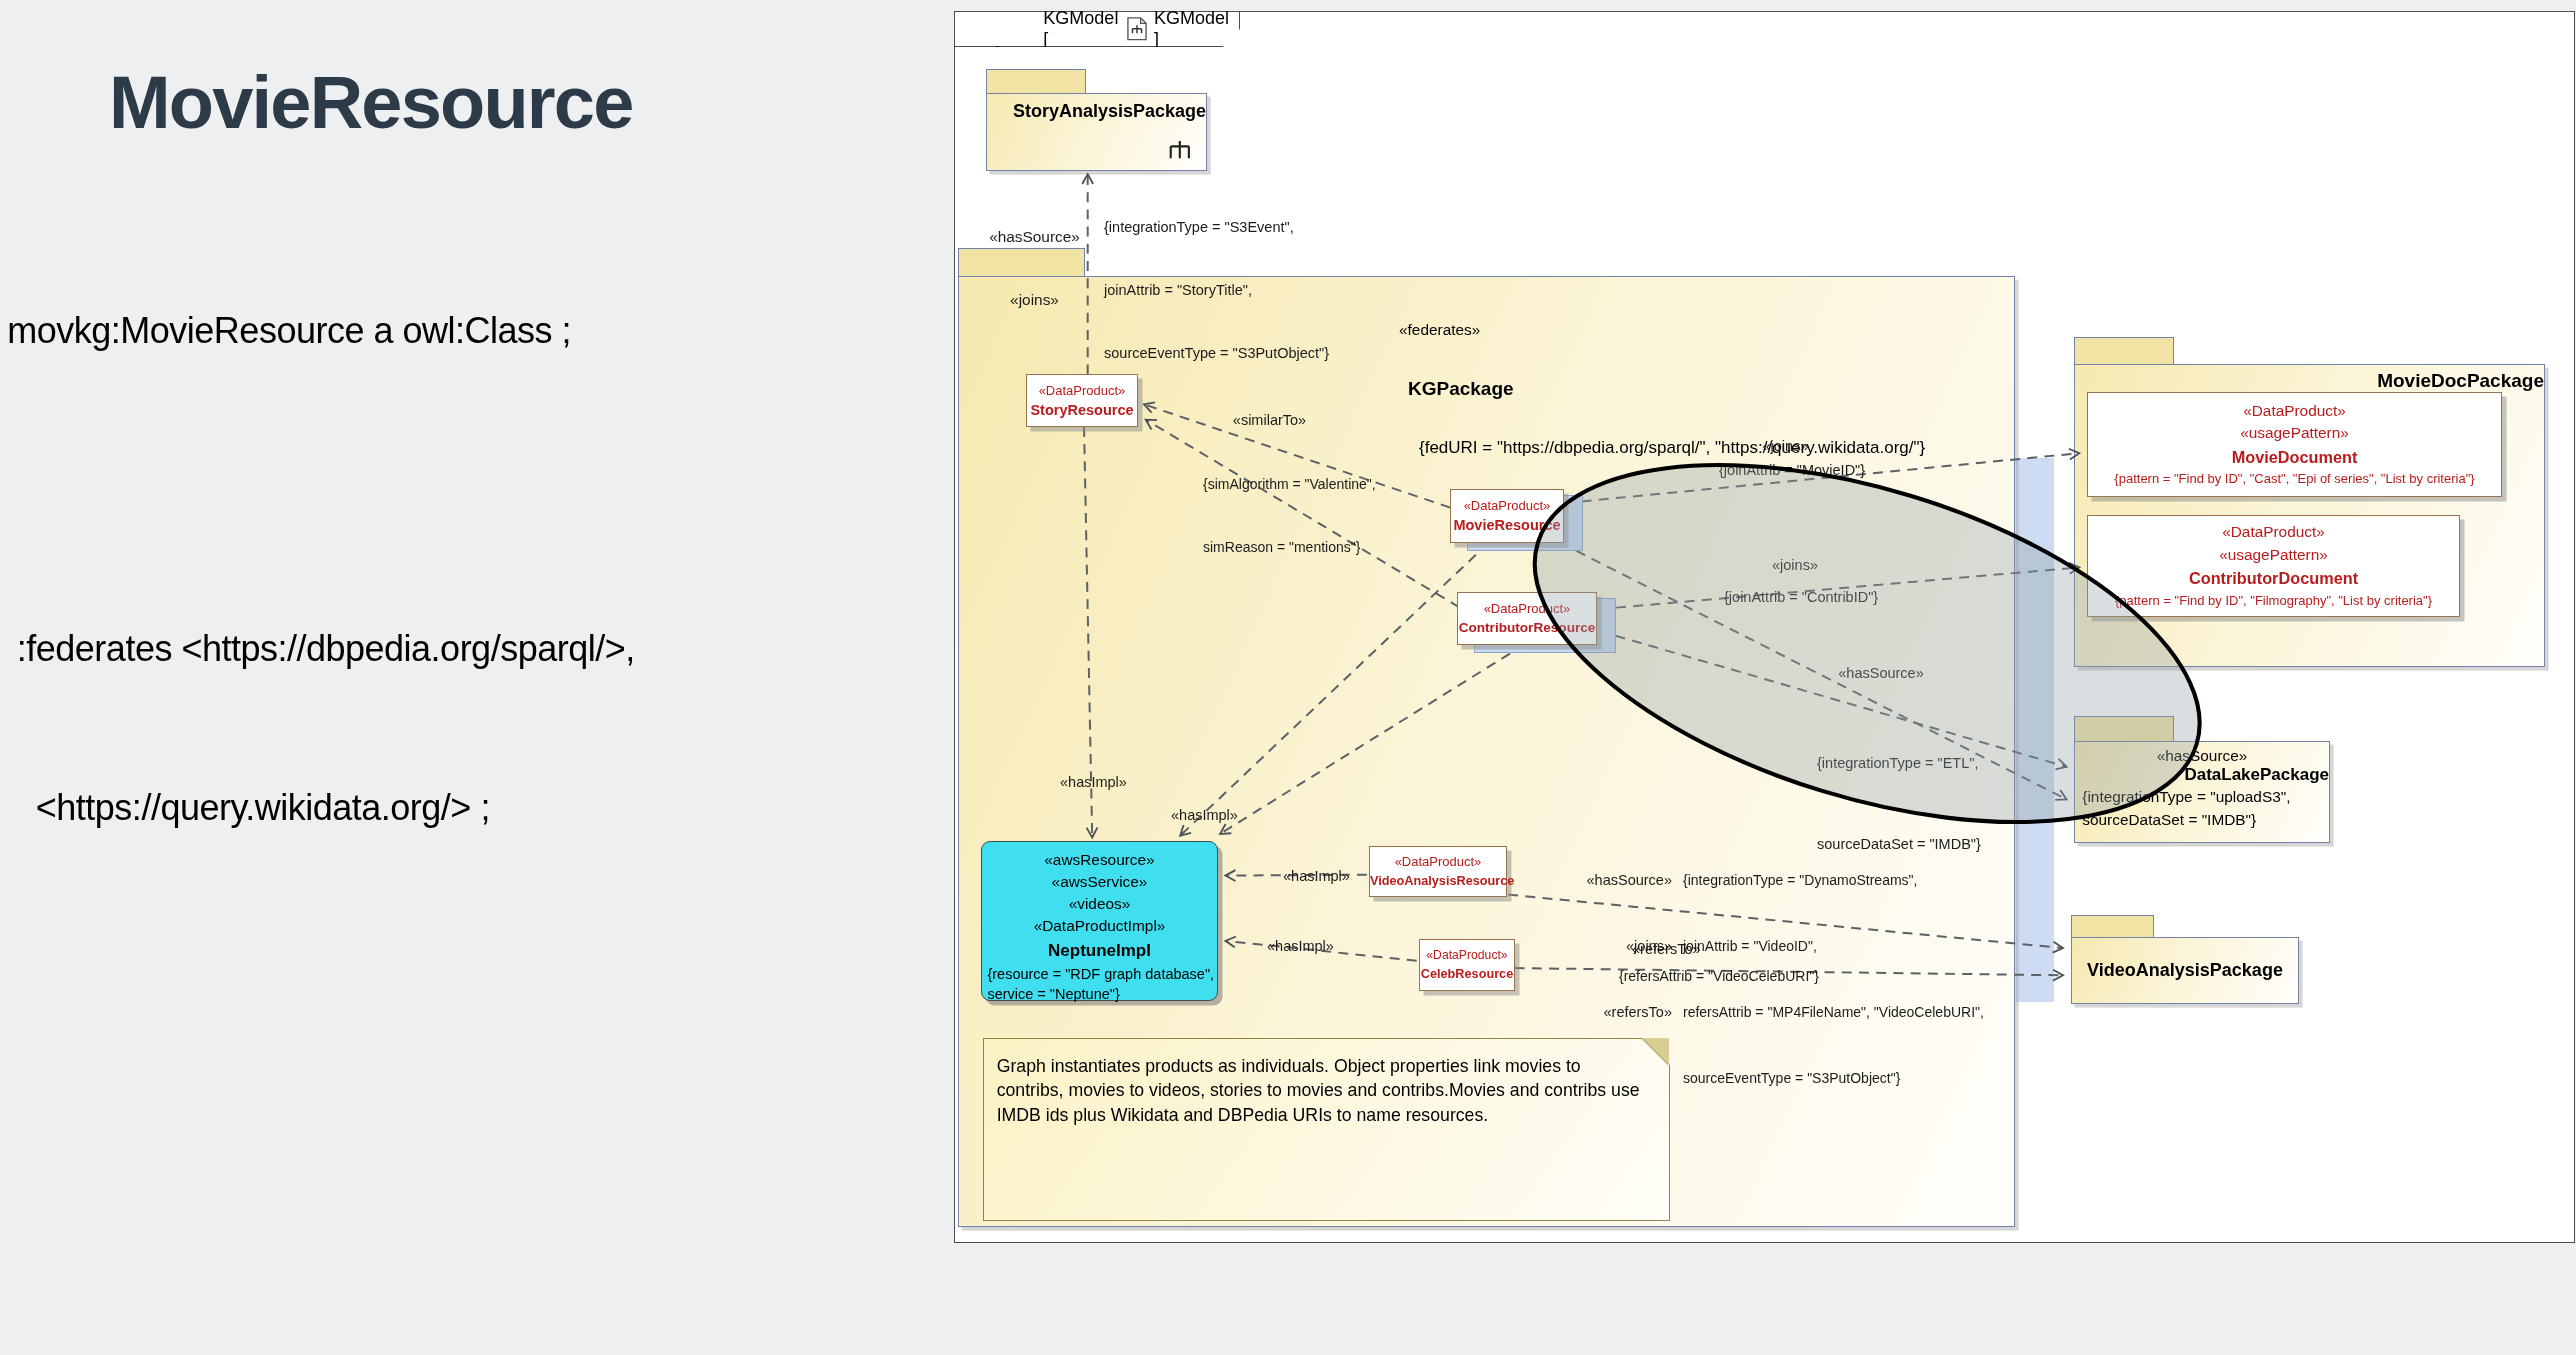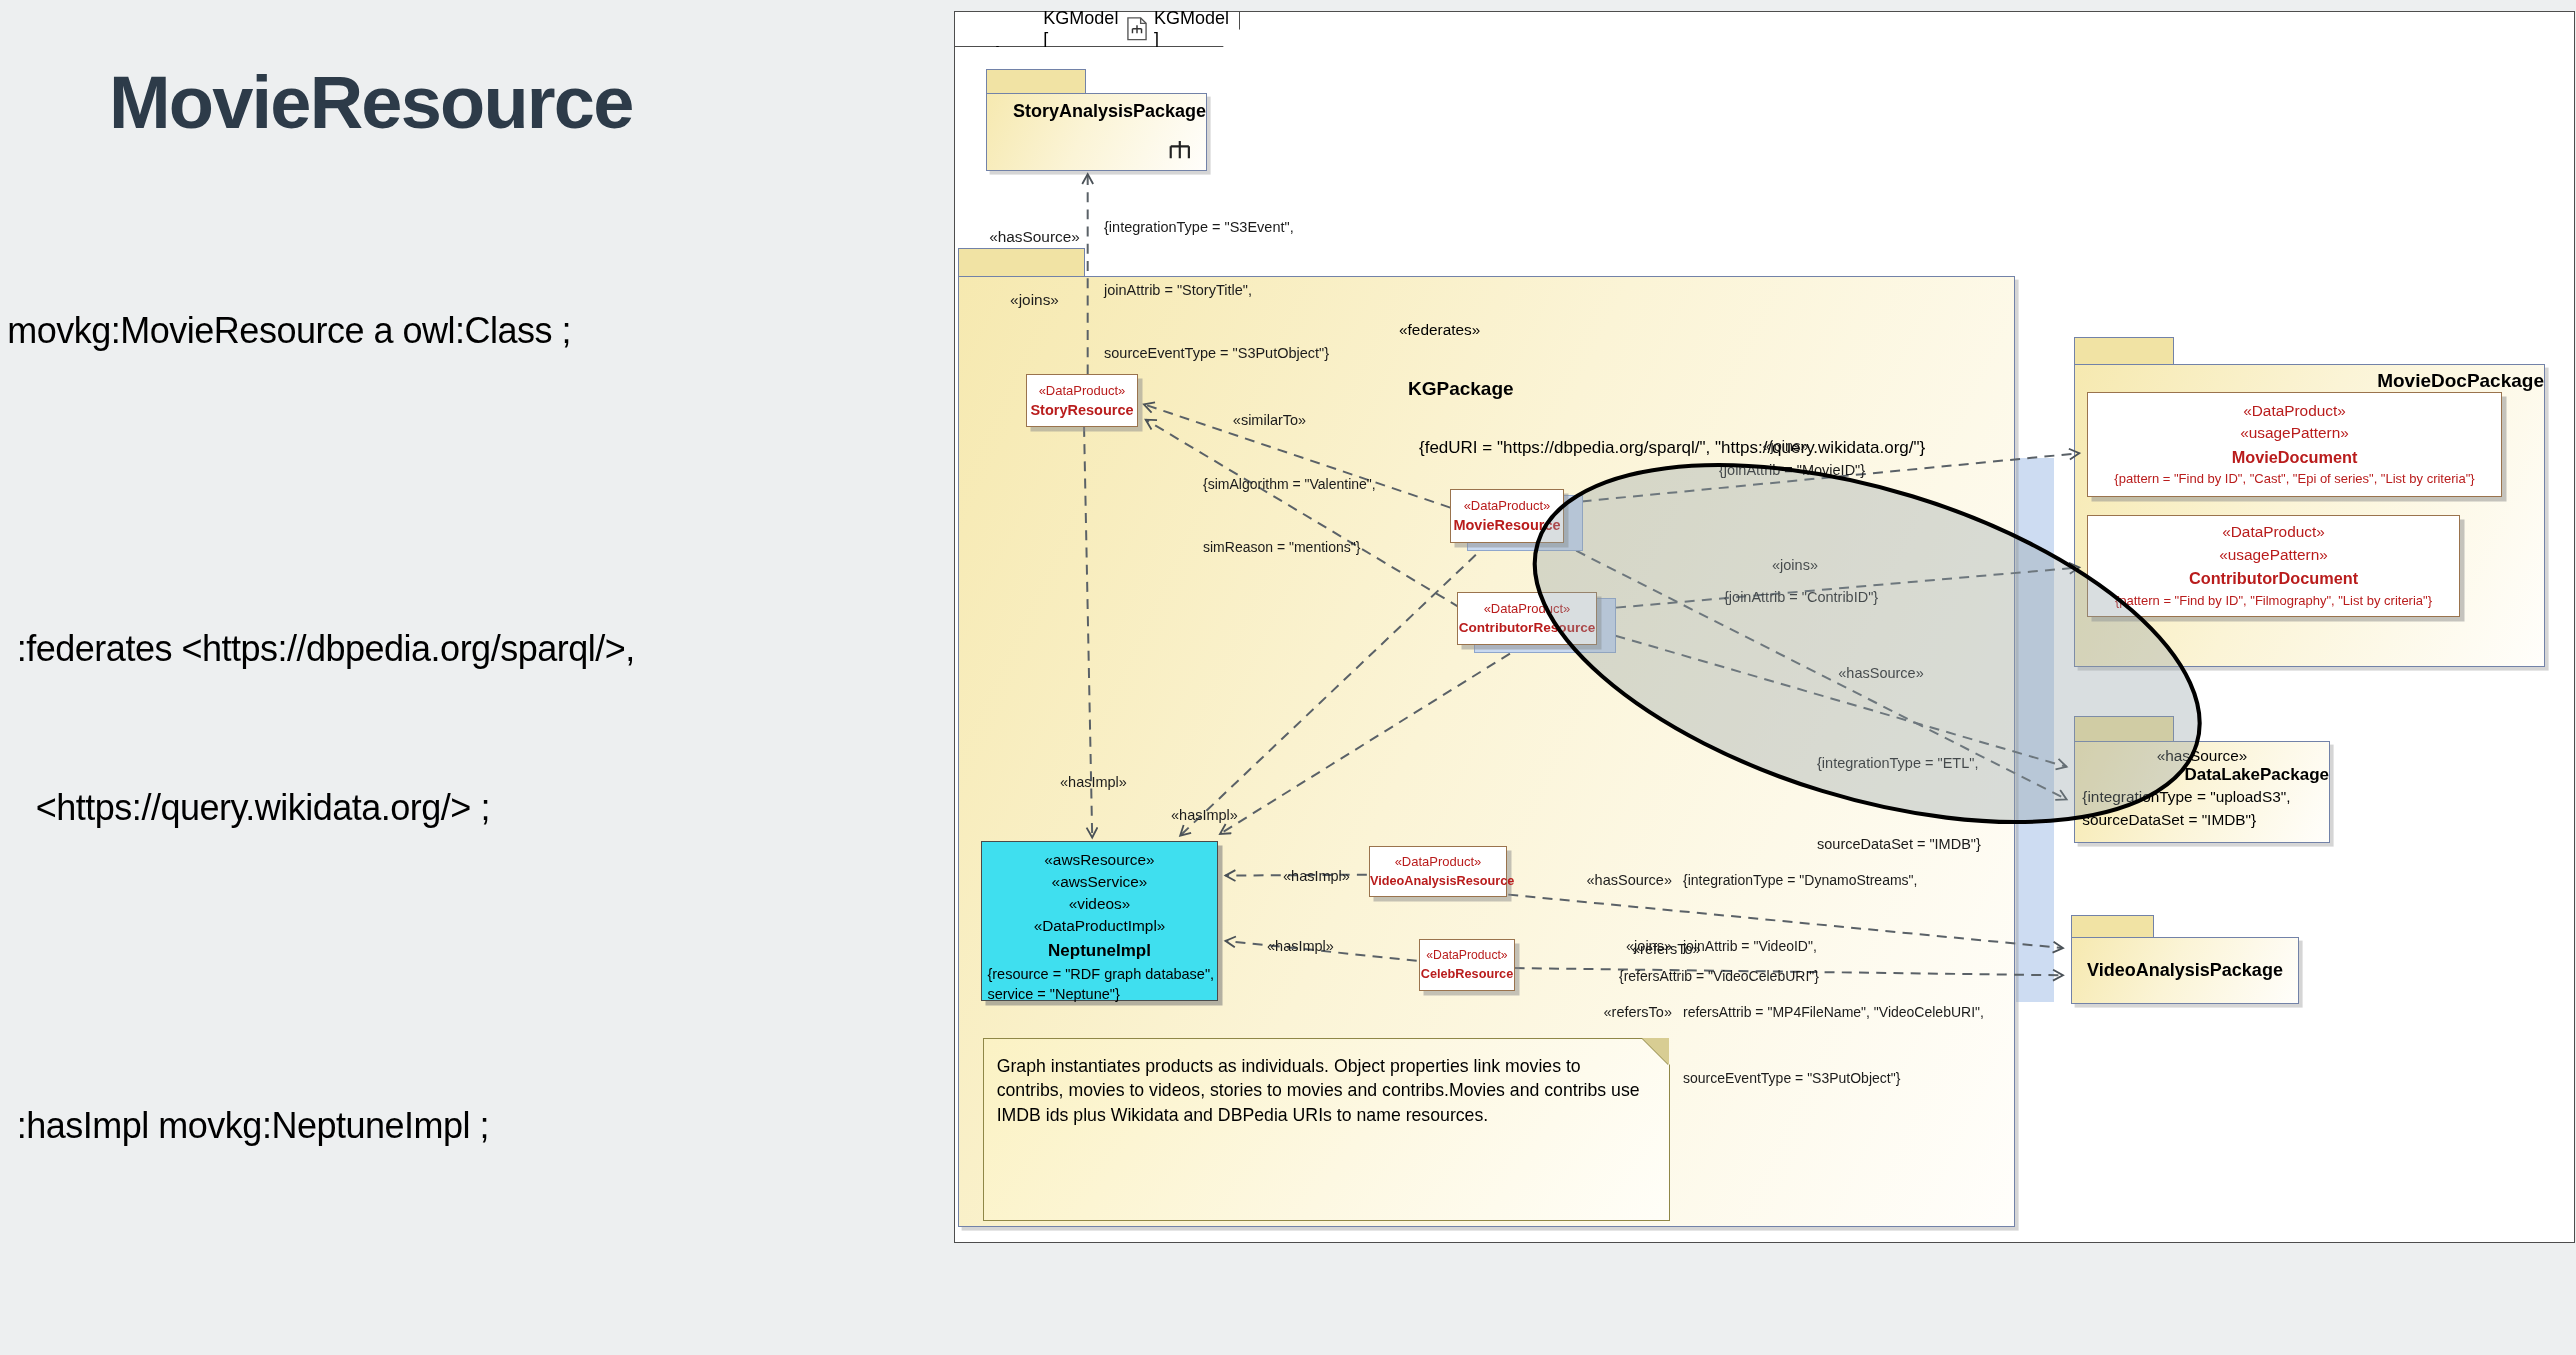--- a/index.html
+++ b/index.html
@@ -150,21 +150,21 @@
 </div>
 <div class="abs node" style="left:1369px;top:846px;width:138px;height:51px;">
   <div class="st">«DataProduct»</div>
   <div class="nm" style="font-size:12.7px;">VideoAnalysisResource</div>
 </div>
 <div class="abs node" style="left:1419px;top:939px;width:96px;height:52px;">
   <div class="st" style="font-size:12.2px;">«DataProduct»</div>
   <div class="nm" style="font-size:12.7px;">CelebResource</div>
 </div>
 
-<div class="abs neptune" style="left:981px;top:841px;width:237px;height:160px;">
+<div class="abs neptune" style="left:981px;top:841px;width:237px;height:160px;border-radius:9px;">
   <div class="st">«awsResource»</div>
   <div class="st">«awsService»</div>
   <div class="st">«videos»</div>
   <div class="st">«DataProductImpl»</div>
   <div class="nm">NeptuneImpl</div>
   <div class="pr">{resource = "RDF graph database",</div>
   <div class="pr">service = "Neptune"}</div>
 </div>
 
 <div class="abs node node-lg" style="left:2087px;top:392px;width:415px;height:105px;">
@@ -230,21 +230,20 @@
   <ellipse cx="2060" cy="710" rx="380" ry="170" transform="rotate(17 2060 710)" fill="rgba(145,160,165,0.35)" stroke="#000" stroke-width="4.5"></ellipse>
 </svg>
 
 <div class="abs page-title">MovieResource</div>
 <div class="abs code">
   <div class="ln">movkg:MovieResource a owl:Class ;</div>
   <div class="ln"></div>
   <div class="ln"> :federates &lt;https://dbpedia.org/sparql/&gt;,</div>
   <div class="ln">   &lt;https://query.wikidata.org/&gt; ;</div>
   <div class="ln"></div>
-  <div class="ln"> :hasImpl movkg:NeptuneImpl ;</div>
   <div class="ln"></div>
   
   
   
   
   
   
   
   
   

